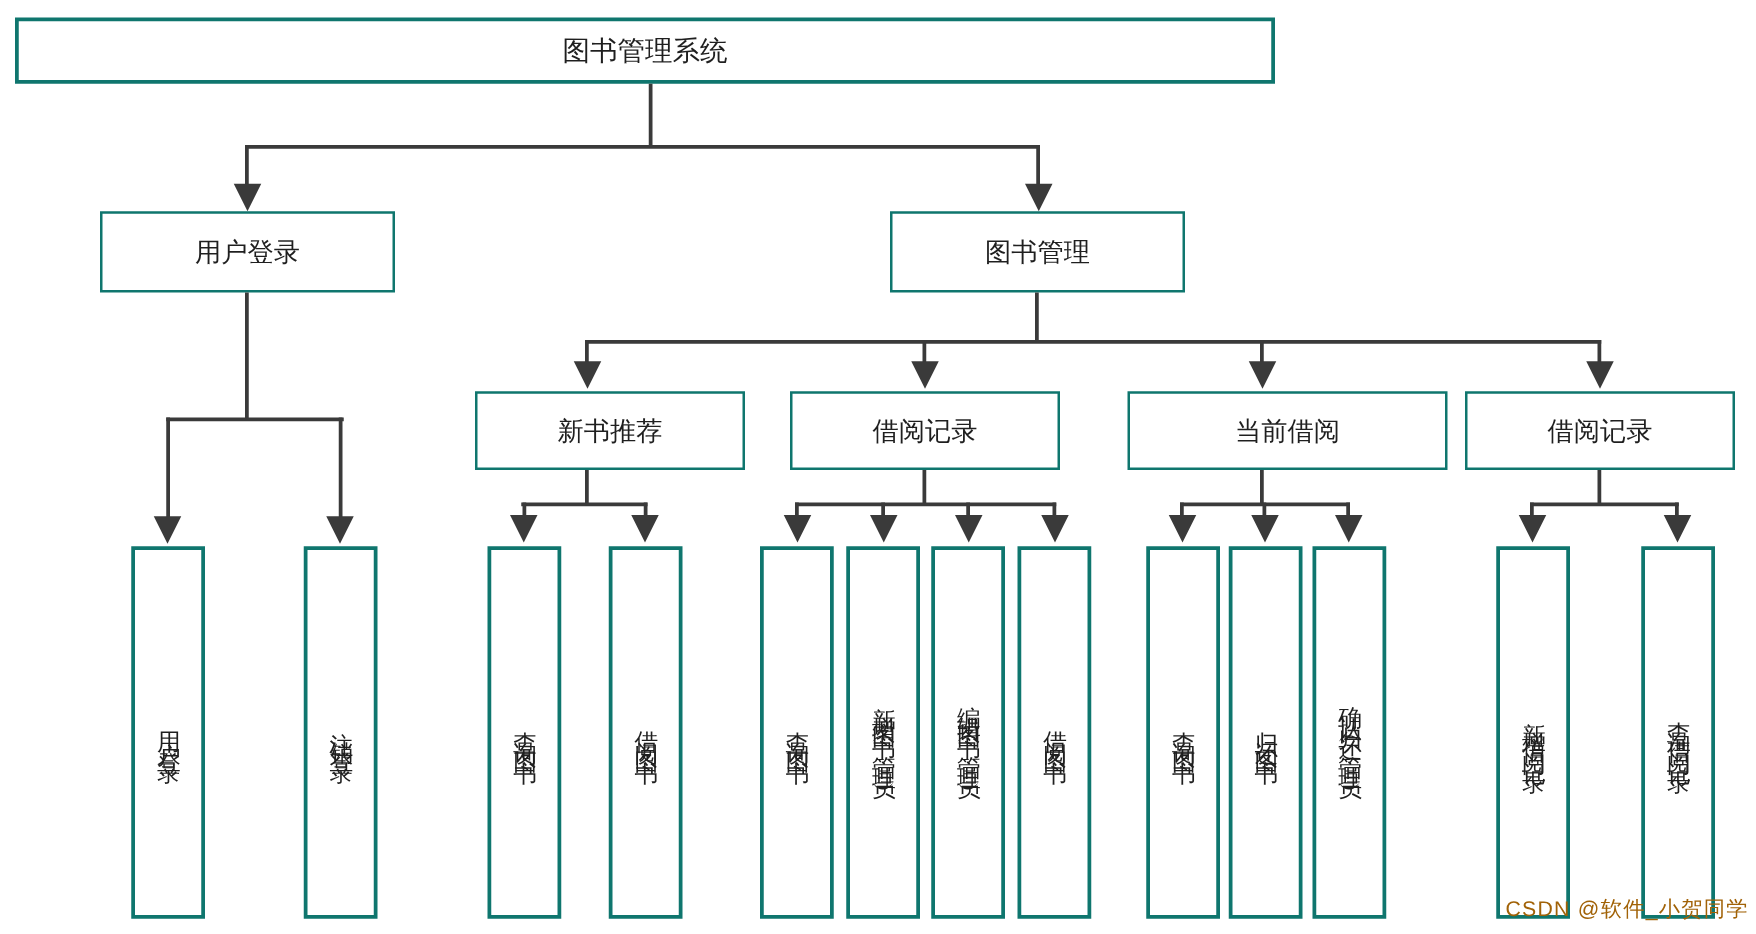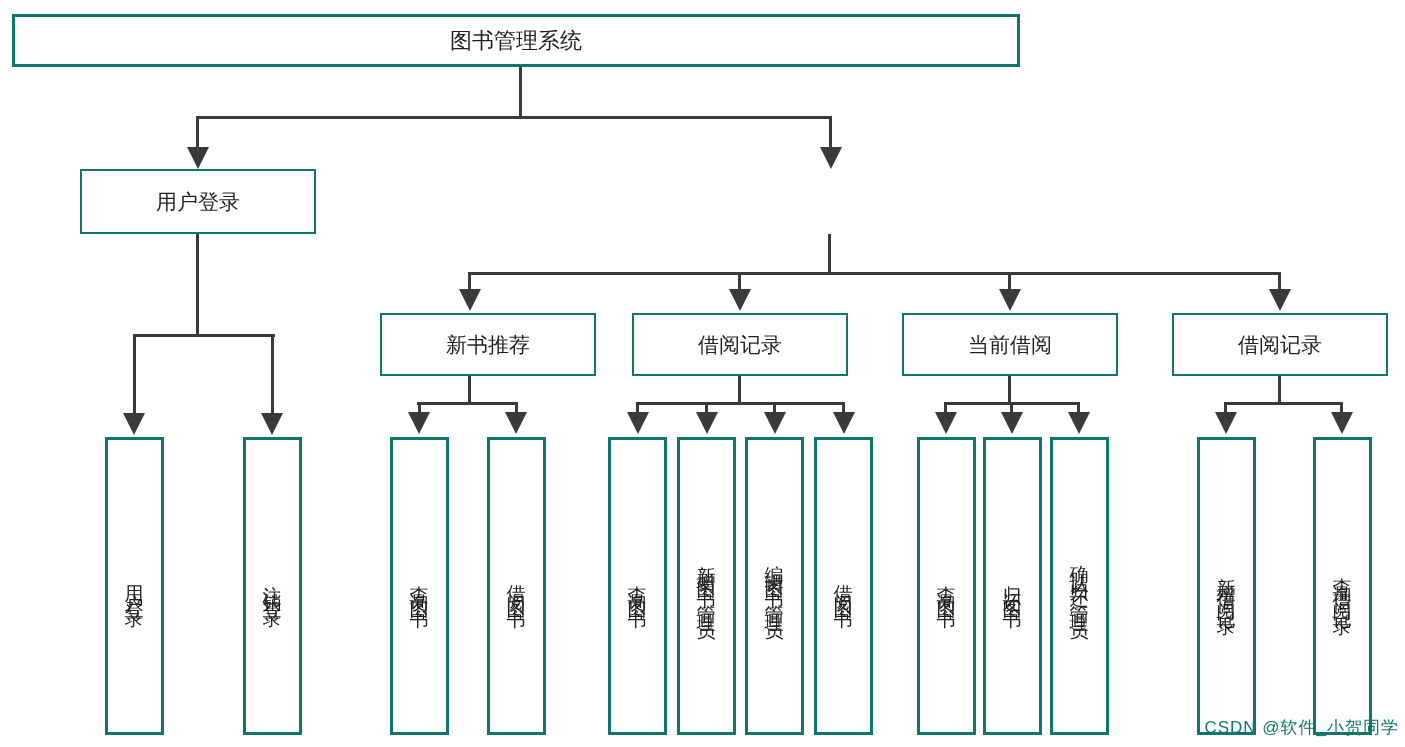--- a/index.html
+++ b/index.html
@@ -19,44 +19,47 @@
     font-size:19px;letter-spacing:8px;line-height:1;white-space:nowrap;
   }
   .v{position:absolute;width:3px;background:#3a3a3a;}
   .h{position:absolute;height:3px;background:#3a3a3a;}
   .arr{
     position:absolute;width:0;height:0;
     border-left:11px solid transparent;border-right:11px solid transparent;
     border-top:22px solid #3a3a3a;
   }
   .watermark{
-    position:absolute;top:716px;right:6px;font-size:17px;color:#0f766e;
+    position:absolute;top:716px;right:6px;font-size:17px;color:#a16207;
     letter-spacing:1px;white-space:nowrap;
   }
 </style>
 </head>
 <body>
 
 <div class="stage">
 
   <div class="node root" style="left:12px;top:14px;width:1008px;height:53px">
     <span>图书管理系统</span>
   </div>
 
   <div class="node mid" style="left:80px;top:169px;width:236px;height:65px">
     <span>用户登录</span>
   </div>
+  <div class="node mid" style="left:712px;top:169px;width:236px;height:65px">
+    <span>图书管理</span>
+  </div>
 
   <div class="node mid" style="left:380px;top:313px;width:216px;height:63px">
     <span>新书推荐</span>
   </div>
   <div class="node mid" style="left:632px;top:313px;width:216px;height:63px">
     <span>借阅记录</span>
   </div>
-  <div class="node mid" style="left:902px;top:313px;width:216px;height:63px">
+  <div class="node mid" style="left:902px;top:313px;width:256px;height:63px">
     <span>当前借阅</span>
   </div>
   <div class="node mid" style="left:1172px;top:313px;width:216px;height:63px">
     <span>借阅记录</span>
   </div>
 
   <div class="node leaf" style="left:105px">
     <span class="vtext">用户登录</span>
   </div>
   <div class="node leaf" style="left:243px">

